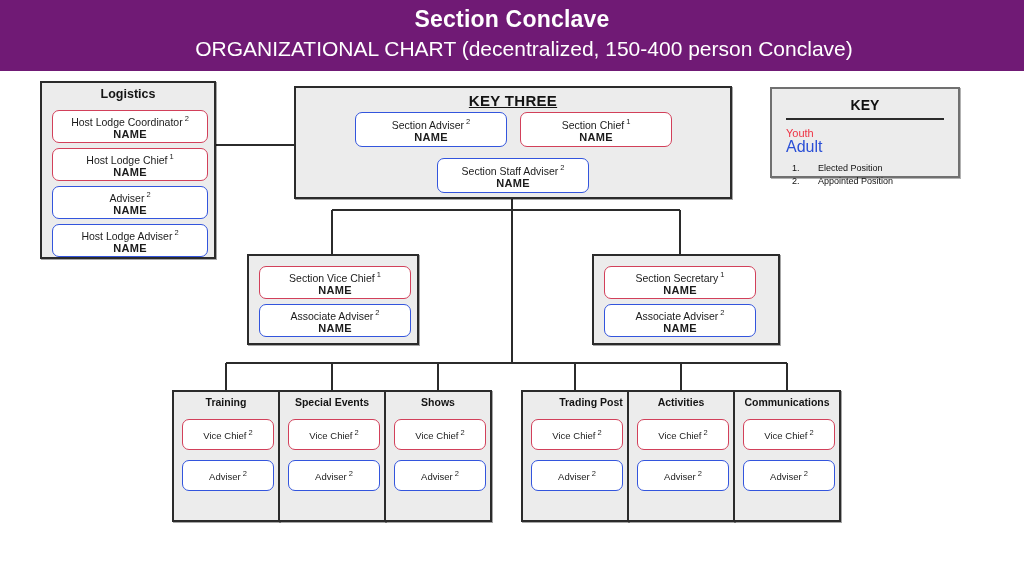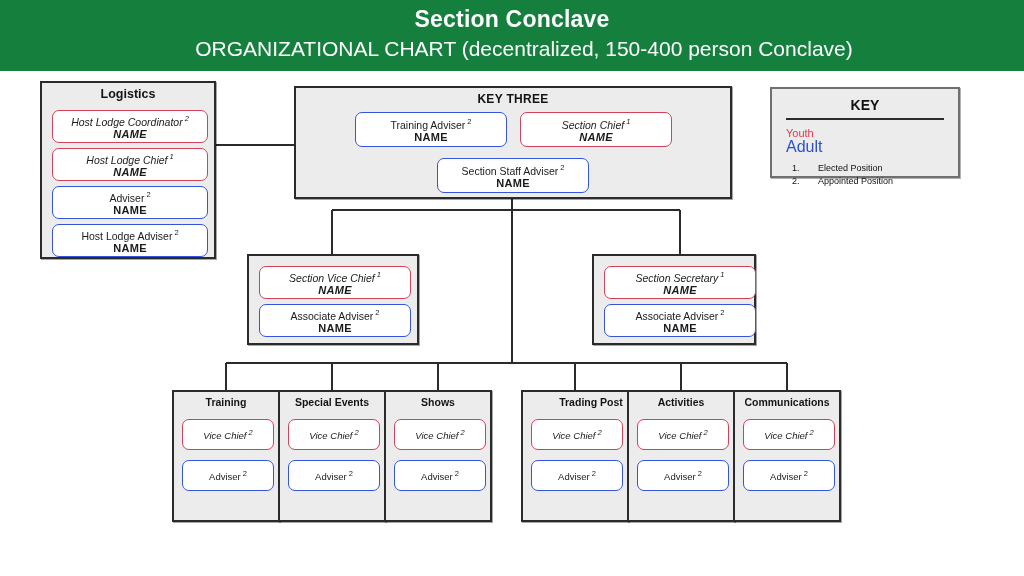--- a/index.html
+++ b/index.html
@@ -14,21 +14,21 @@
     font-family: "Liberation Sans", sans-serif;
     position: relative;
   }
 
   
   #banner {
     position: absolute;
     left: 0; top: 0;
     width: 1024px;
     height: 71px;
-    background: #15803d;
+    background: #701a75;
     color: #ffffff;
     text-align: center;
     box-sizing: border-box;
     padding-top: 5px;
   }
   #banner .t1 {
     font-size: 23px;
     font-weight: bold;
     line-height: 29px;
     letter-spacing: .2px;
@@ -74,21 +74,21 @@
     position: absolute;
     background: #ffffff;
     box-sizing: border-box;
     border-radius: 7px;
     text-align: center;
     color: #1b1b1b;
     display: flex;
     flex-direction: column;
     justify-content: center;
   }
-  .chip.youth { border: 1.6px solid #D2405A; font-style: italic; }
+  .chip.youth { border: 1.6px solid #D2405A; }
   .chip.adult { border: 1.6px solid #3355DD; }
   .chip .role {
     font-size: 10.5px;
     line-height: 13px;
     white-space: nowrap;
   }
   .chip .role sup {
     font-size: 7.5px;
     vertical-align: super;
     padding-left: 2px;
@@ -99,21 +99,21 @@
     line-height: 13px;
     letter-spacing: .3px;
   }
 
   
   #logistics { left: 40px; top: 80px; width: 176px; height: 178px; }
   #logistics .gtitle { font-size: 12.5px; margin-top: 5px; }
 
   
   #keythree { left: 294px; top: 85px; width: 438px; height: 113px; }
-  #keythree .gtitle { font-size: 12px; margin-top: 5px; letter-spacing: .3px; }
+  #keythree .gtitle { font-size: 15px; margin-top: 5px; letter-spacing: .3px; text-decoration: underline; }
 
   
   #keybox {
     position: absolute;
     left: 770px; top: 86px; width: 190px; height: 91px;
     background: #ECECEC;
     border: 2px solid #707070;
     box-sizing: border-box;
     box-shadow: 1px 1px 0 rgba(0,0,0,.3);
   }
@@ -134,21 +134,21 @@
   #keybox .knote {
     margin: 8px 0 0 20px;
     font-size: 9px;
     color: #111;
     line-height: 13px;
   }
   #keybox .knote .num { display: inline-block; width: 26px; }
 
   
   #vicechief { left: 247px; top: 253px; width: 172px; height: 91px; }
-  #secretary { left: 592px; top: 253px; width: 164px; height: 91px; }
+  #secretary { left: 592px; top: 253px; width: 188px; height: 91px; }
 
   
   .cmte { width: 108px; height: 132px; top: 389px; }
   .cmte .gtitle { font-size: 10.5px; margin-top: 5px; }
   .cmte .chip { left: 8px; width: 92px; height: 31px; }
   .cmte .chip.youth { top: 27px; text-align: center; }
   .cmte .chip.adult { top: 68px; }
   .cmte .chip .role { font-size: 9.5px; }
   #c0 { left: 172px; }
   #c1 { left: 278px; }
@@ -213,21 +213,21 @@
         <span>Host Lodge Adviser</span><sup>2</sup>
       </div>
       <div class="nm">NAME</div>
     </div>
   </div>
 
   <div class="group" id="keythree">
     <div class="gtitle">KEY THREE</div>
     <div class="chip adult" style="left:59px; top:24px; width:152px; height:35px;">
       <div class="role">
-        <span>Training Adviser</span><sup>2</sup>
+        <span>Section Adviser</span><sup>2</sup>
       </div>
       <div class="nm">NAME</div>
     </div>
     <div class="chip youth" style="left:224px; top:24px; width:152px; height:35px;">
       <div class="role">
         <span>Section Chief</span><sup>1</sup>
       </div>
       <div class="nm">NAME</div>
     </div>
     <div class="chip adult" style="left:141px; top:70px; width:152px; height:35px;">

